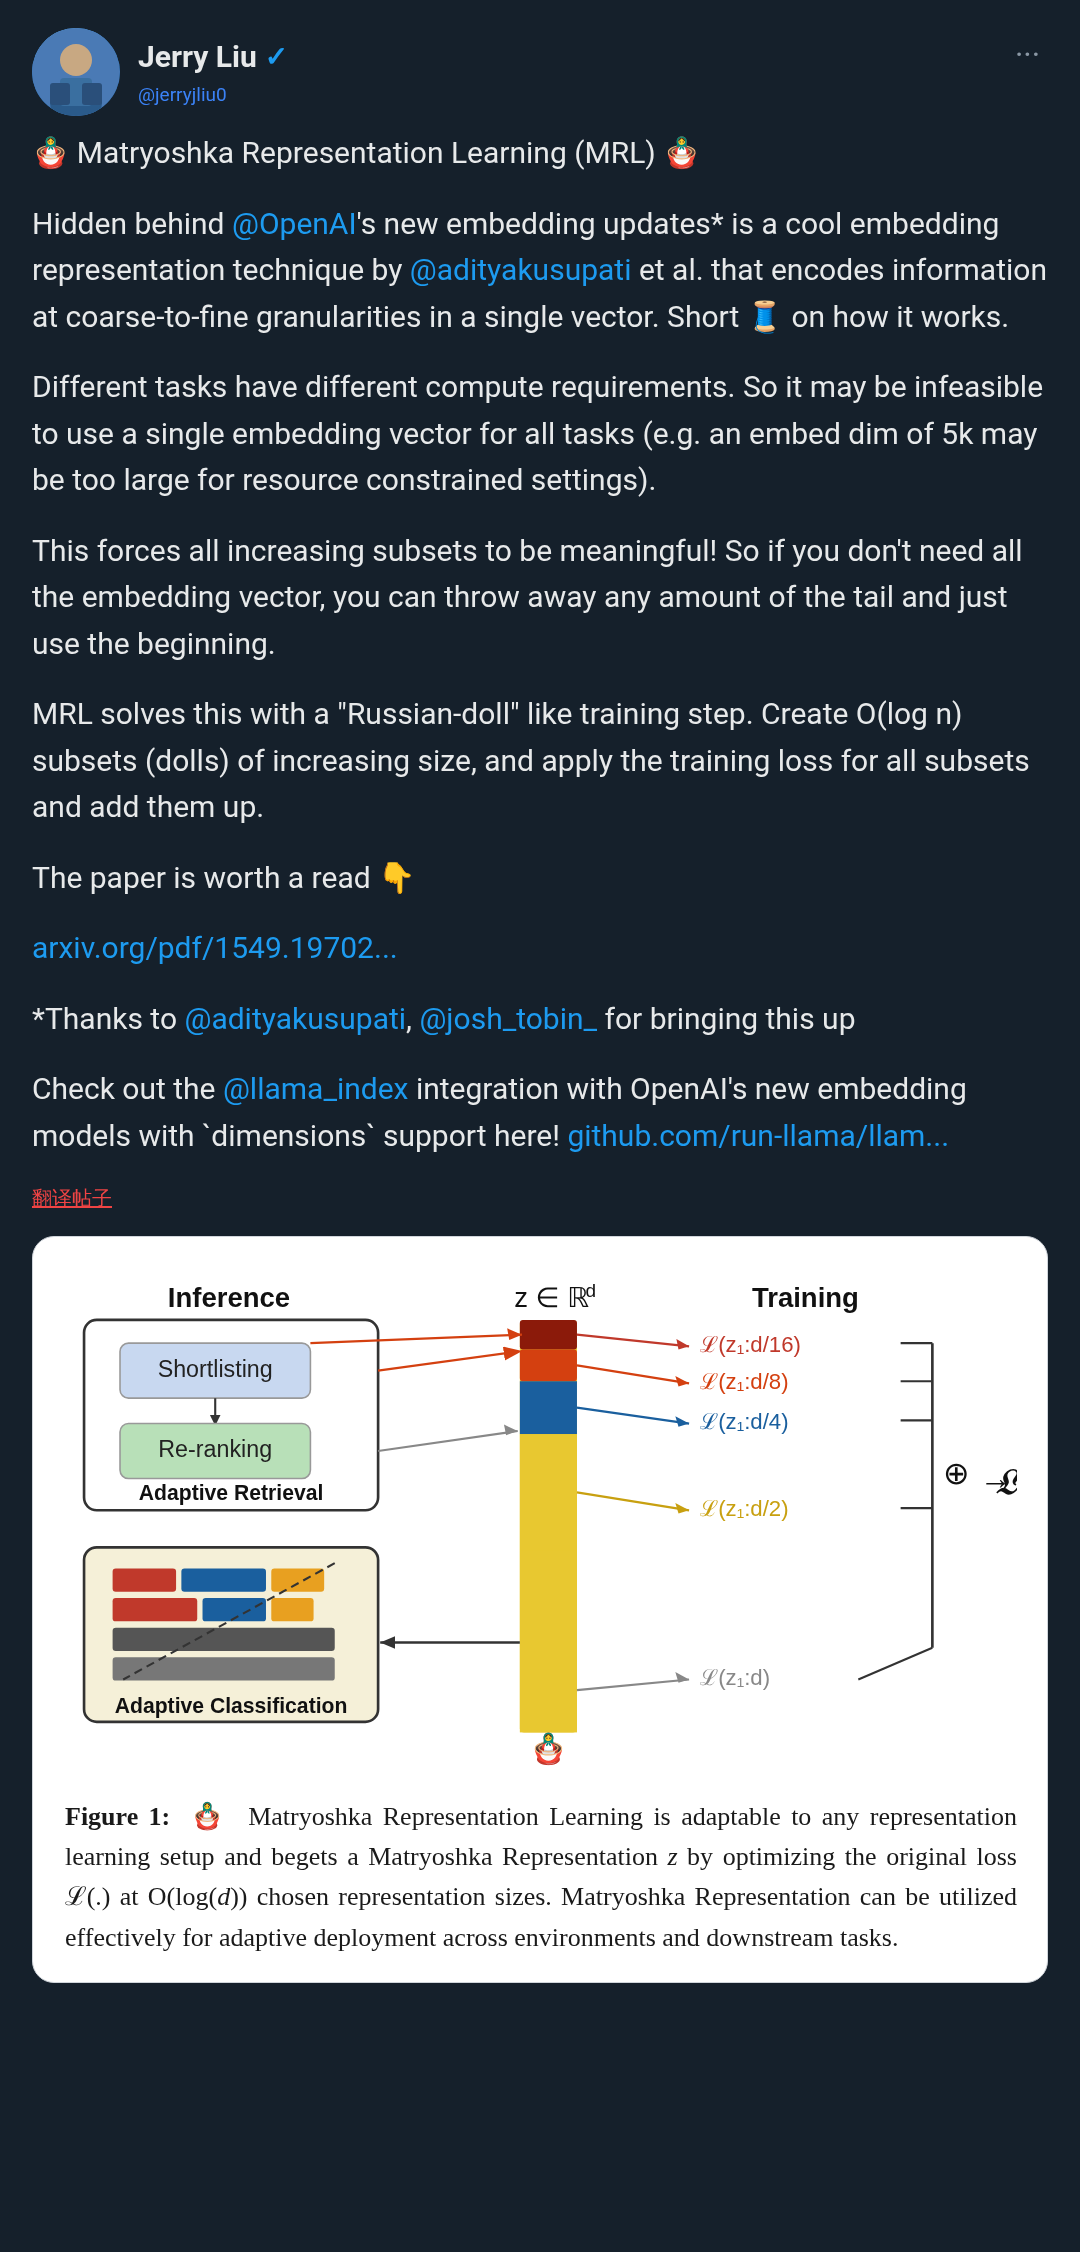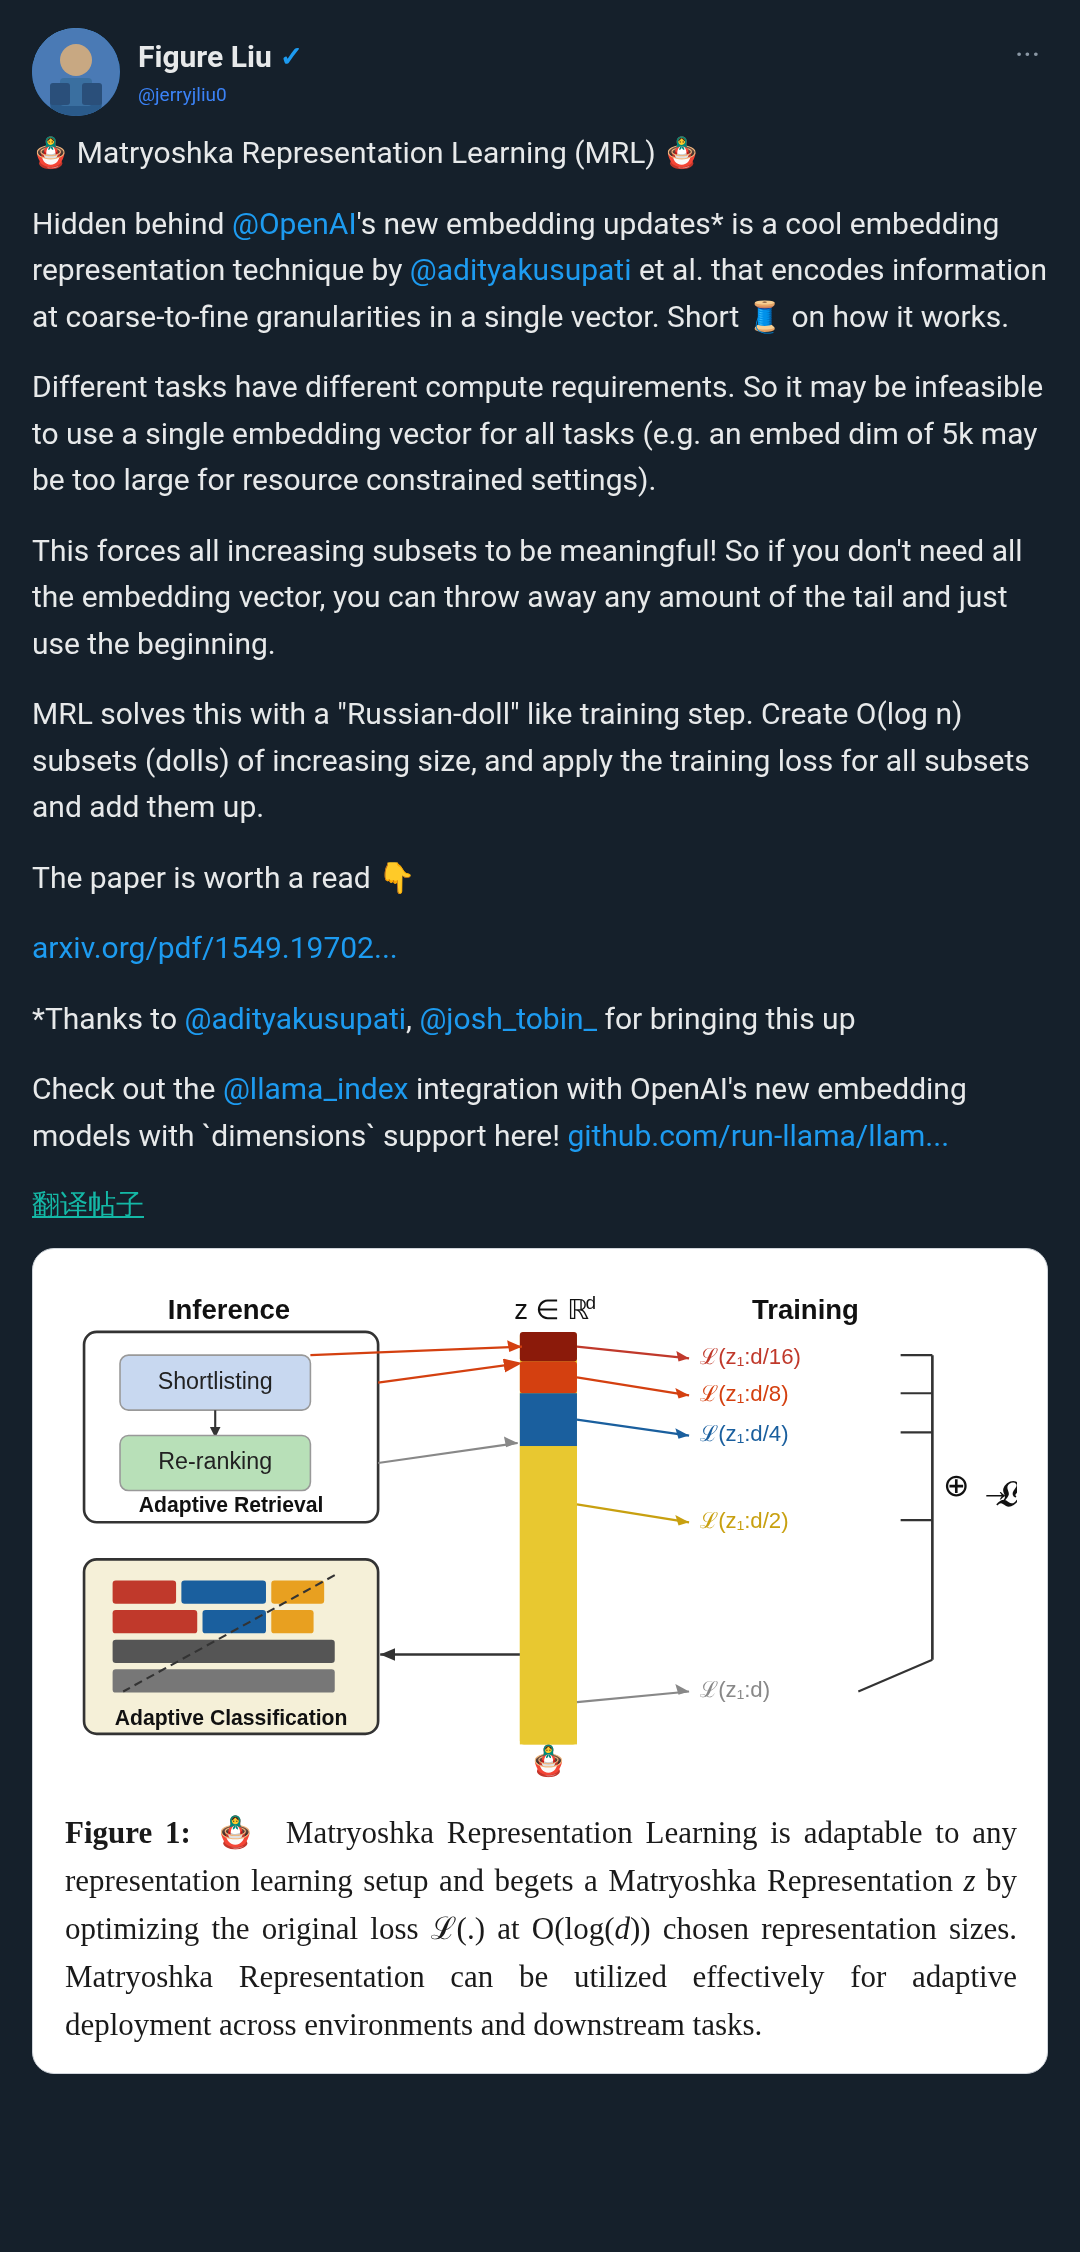--- a/index.html
+++ b/index.html
@@ -75,22 +75,22 @@
       line-height: 1.55;
       color: #e7e9ea;
     }
     .tweet-body p {
       margin-bottom: 24px;
     }
     .tweet-body p:last-child { margin-bottom: 0; }
     .mention { color: #1d9bf0; }
     .link { color: #1d9bf0; text-decoration: none; }
     .translate-link {
-      color: #14b8a6;
-      font-size: 28px;
+      color: #ef4444;
+      font-size: 20px;
       margin-top: 4px;
       margin-bottom: 20px;
       display: block;
     }
     .image-card {
       border: 1.5px solid #d0d5db;
       border-radius: 22px;
       background: #fff;
       margin-top: 22px;
       overflow: hidden;
@@ -100,21 +100,21 @@
       width: 100%;
       background: white;
       border-radius: 8px;
       overflow: hidden;
     }
     .diagram-svg {
       width: 100%;
     }
     .figure-caption {
       margin-top: 18px;
-      font-size: 31px;
+      font-size: 26px;
       color: #1a1a1a;
       line-height: 1.55;
       text-align: justify;
       font-family: "Times New Roman", Times, serif;
     }
     .figure-caption .fig-label { font-weight: 700; }
     .figure-caption em { font-style: italic; }
   </style>
 </head>
 <body>
@@ -132,21 +132,21 @@
             <ellipse cx="44" cy="75" rx="26" ry="20" fill="#2a5a8a"></ellipse>
             <rect x="28" y="50" width="32" height="28" rx="4" fill="#3a6fa0"></rect>
 
             <rect x="18" y="55" width="20" height="22" rx="3" fill="#2a4f7a"></rect>
             <rect x="50" y="55" width="20" height="22" rx="3" fill="#2a4f7a"></rect>
           </svg>
         </div>
       </div>
       <div class="user-info">
         <div class="display-name">
-          <span>Figure Liu</span>
+          <span>Jerry Liu</span>
           <span class="verified-badge">✓</span>
         </div>
         <div class="username">@jerryjliu0</div>
       </div>
     </div>
     <div class="more-btn">···</div>
   </div>
 
   <div class="tweet-body">
     <p>🪆 Matryoshka Representation Learning (MRL) 🪆</p>

